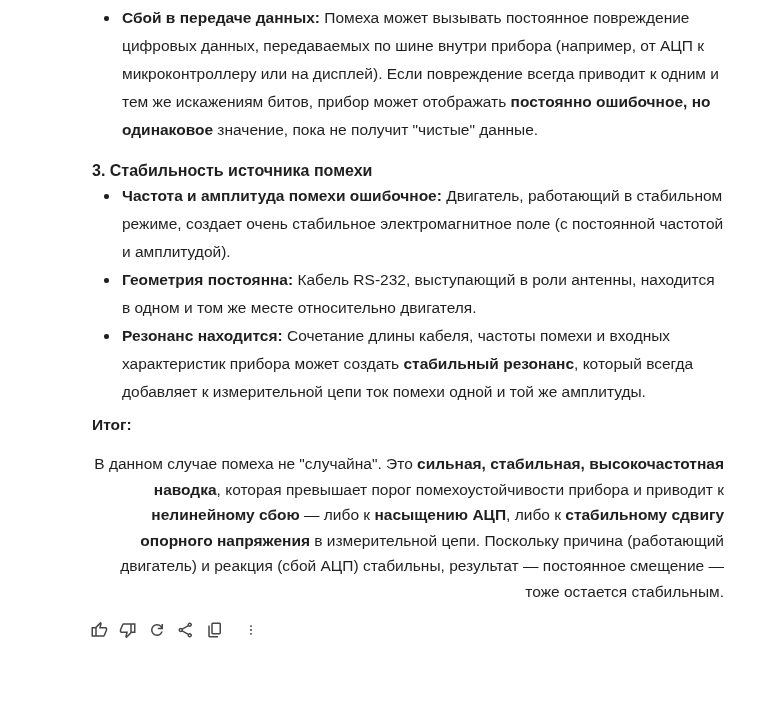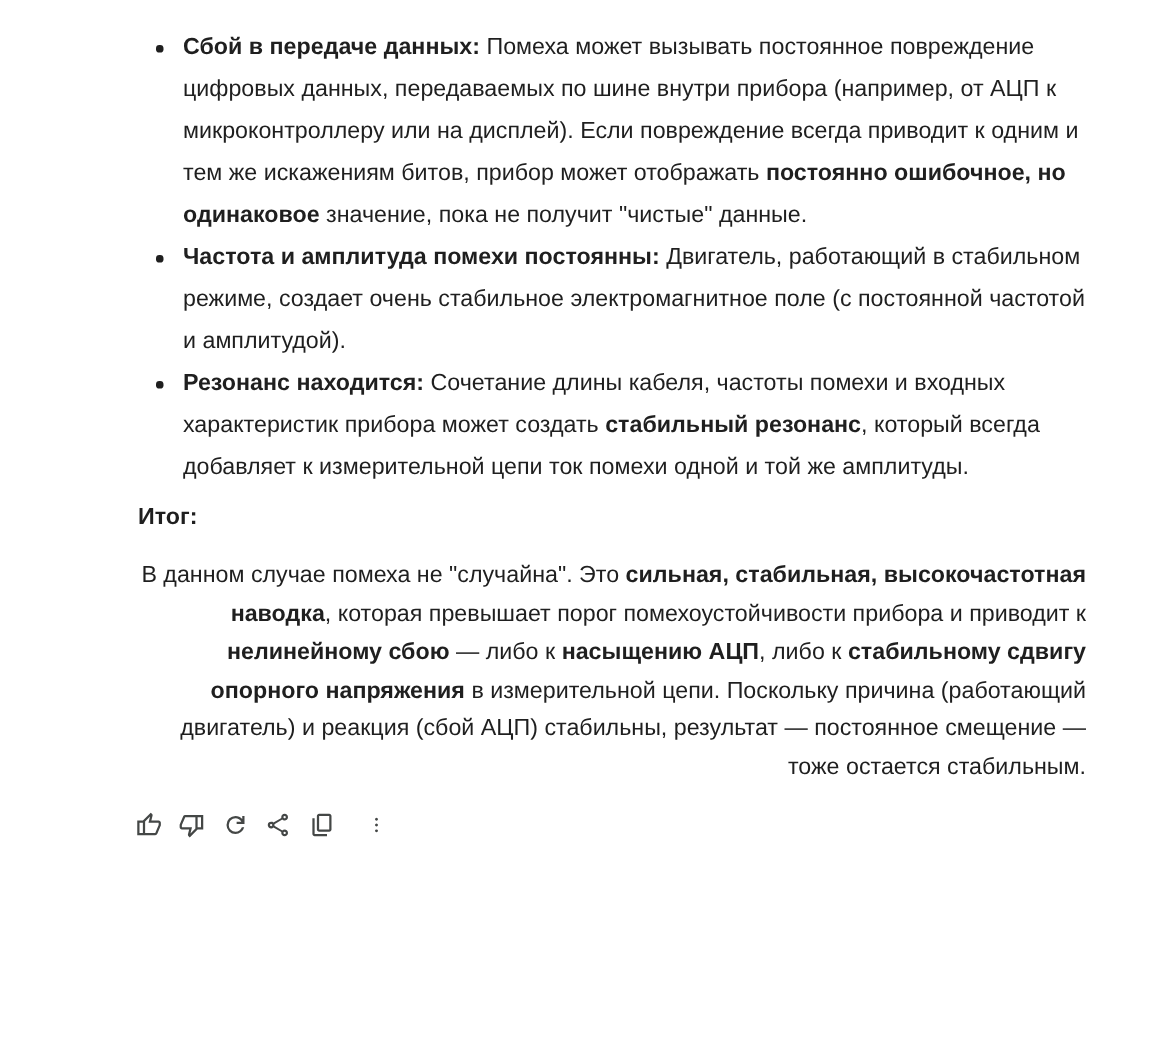--- a/index.html
+++ b/index.html
@@ -13,21 +13,21 @@
     width:768px;height:705px;overflow:hidden;
     background:var(--bg);
     color:var(--text);
     font-family:"Liberation Sans", sans-serif;
     font-size:15.5px;
     line-height:28px;
   }
   .content{
     width:632px;
     margin-left:92px;
-    padding-top:18px;
+    padding-top:4px;
   }
   b{font-weight:700;}
   ul.bullet-list{list-style:none;margin:0;padding:0;}
   ul.bullet-list li{position:relative;padding-left:30px;}
   ul.bullet-list li::before{
     content:"";position:absolute;left:12px;top:12px;
     width:4.5px;height:4.5px;border-radius:50%;background:var(--text);
   }
   h3.section-heading{
     font-size:16px;font-weight:700;line-height:22px;
@@ -53,25 +53,29 @@
 <body>
 
 <main class="content">
 
   <ul class="bullet-list">
     <li>
       <span><b>Сбой в передаче данных:</b><span> Помеха может вызывать постоянное повреждение цифровых данных, передаваемых по шине внутри прибора (например, от АЦП к микроконтроллеру или на дисплей). Если повреждение всегда приводит к одним и тем же искажениям битов, прибор может отображать </span><b>постоянно ошибочное, но одинаковое</b><span> значение, пока не получит "чистые" данные.</span></span>
     </li>
   </ul>
 
+  <h3 class="section-heading">3. Стабильность источника помехи</h3>
 
 
   <ul class="bullet-list">
     <li>
-      <span><b>Частота и амплитуда помехи постоянны:</b><span> Двигатель, работающий в стабильном режиме, создает очень стабильное электромагнитное поле (с постоянной частотой и амплитудой).</span></span>
+      <span><b>Частота и амплитуда помехи ошибочное:</b><span> Двигатель, работающий в стабильном режиме, создает очень стабильное электромагнитное поле (с постоянной частотой и амплитудой).</span></span>
+    </li>
+    <li>
+      <span><b>Геометрия постоянна:</b><span> Кабель RS-232, выступающий в роли антенны, находится в одном и том же месте относительно двигателя.</span></span>
     </li>
     <li>
       <span><b>Резонанс находится:</b><span> Сочетание длины кабеля, частоты помехи и входных характеристик прибора может создать </span><b>стабильный резонанс</b><span>, который всегда добавляет к измерительной цепи ток помехи одной и той же амплитуды.</span></span>
     </li>
   </ul>
 
   <p class="summary-label">Итог:</p>
 
   <p class="summary"><span>В данном случае помеха не "случайна". Это </span><b>сильная, стабильная, высокочастотная наводка</b><span>, которая превышает порог помехоустойчивости прибора и приводит к </span><b>нелинейному сбою</b><span> — либо к </span><b>насыщению АЦП</b><span>, либо к </span><b>стабильному сдвигу опорного напряжения</b><span> в измерительной цепи. Поскольку причина (работающий двигатель) и реакция (сбой АЦП) стабильны, результат — постоянное смещение — тоже остается стабильным.</span></p>
 

